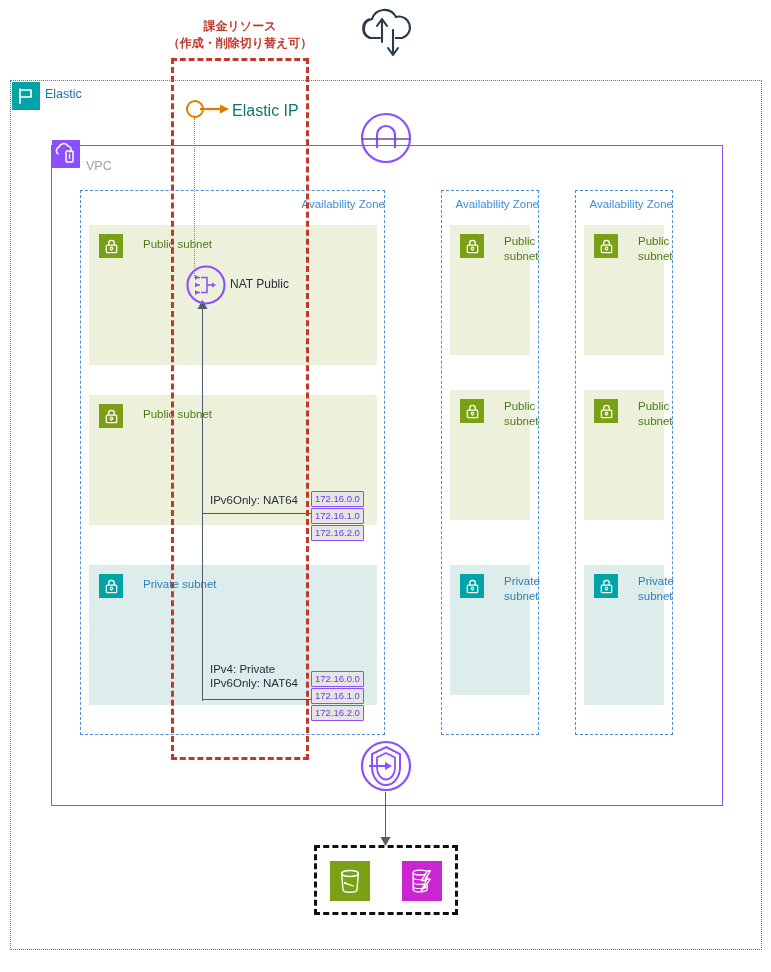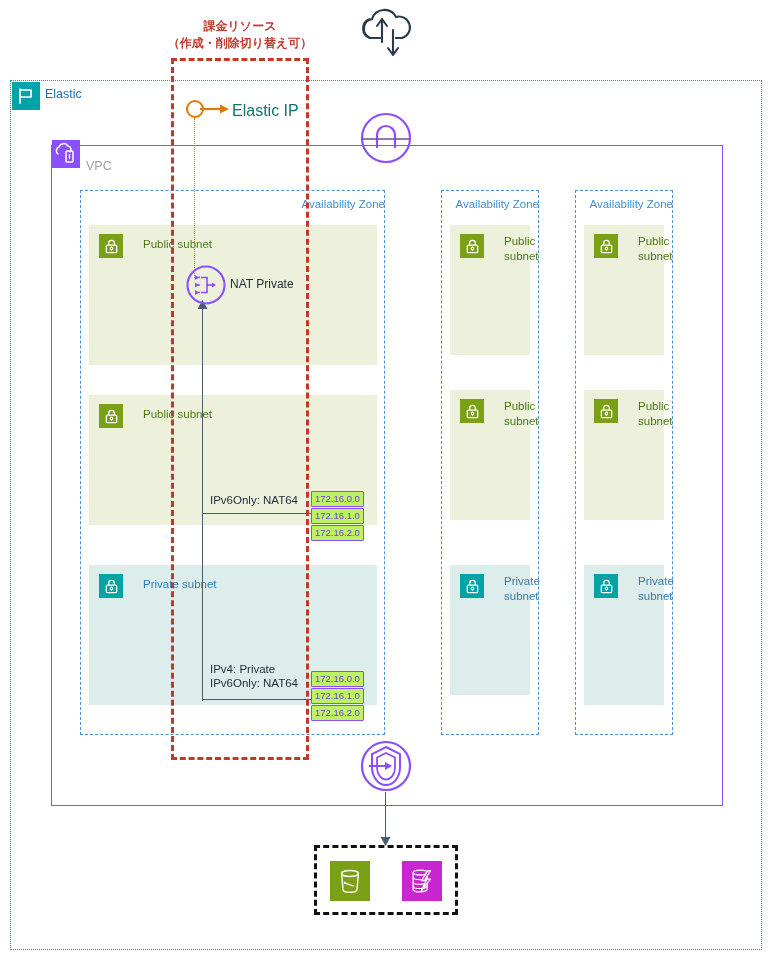--- a/index.html
+++ b/index.html
@@ -153,21 +153,21 @@
   #branch2{left:202px;top:699px;width:110px;height:1.4px;background:#4D5B6A;}
   #branch2-label{
     left:210px;top:662px;
     color:#232F3E;font-size:11.5px;line-height:14px;white-space:nowrap;
   }
 
   
   .cidr{
     box-sizing:border-box;
     border:1.6px solid #8C4FFF;
-    background:#bef264;
+    background:#e5e5e5;
     color:#6b3fd4;
     font-size:9.5px;
     padding:1px 3px;
     white-space:nowrap;
     line-height:12px;
     border-radius:1px;
   }
   #cidr-g1-a{left:311px;top:491px;}
   #cidr-g1-b{left:311px;top:508px;}
   #cidr-g1-c{left:311px;top:525px;}
@@ -384,21 +384,21 @@
       <circle cx="20" cy="20" r="18.5" fill="none" stroke="#8C4FFF" stroke-width="2.1"></circle>
       <path d="M10,12.5 L14,12.5 M10,20 L14,20 M10,27.5 L14,27.5" stroke="#8C4FFF" stroke-width="1.6"></path>
       <path d="M9,10 L13,12.5 L9,15 Z" fill="#8C4FFF"></path>
       <path d="M9,17.5 L13,20 L9,22.5 Z" fill="#8C4FFF"></path>
       <path d="M9,25 L13,27.5 L9,30 Z" fill="#8C4FFF"></path>
       <path d="M15,12.5 L21,12.5 L21,27.5 L15,27.5" fill="none" stroke="#8C4FFF" stroke-width="1.6"></path>
       <line x1="21" y1="20" x2="27" y2="20" stroke="#8C4FFF" stroke-width="1.6"></line>
       <path d="M26,17.5 L30,20 L26,22.5 Z" fill="#8C4FFF"></path>
     </svg>
   </div>
-  <div class="abs" id="nat-label">NAT Private</div>
+  <div class="abs" id="nat-label">NAT Public</div>
 
   <div class="abs" id="billing-box"></div>
   <div class="abs" id="billing-label">
     <div>課金リソース</div>
     <div>（作成・削除切り替え可）</div>
   </div>
 
   <div class="abs" id="eip-dotted"></div>
   <div class="abs" id="eip-circle"></div>
   <div class="abs" id="eip-arrow">

